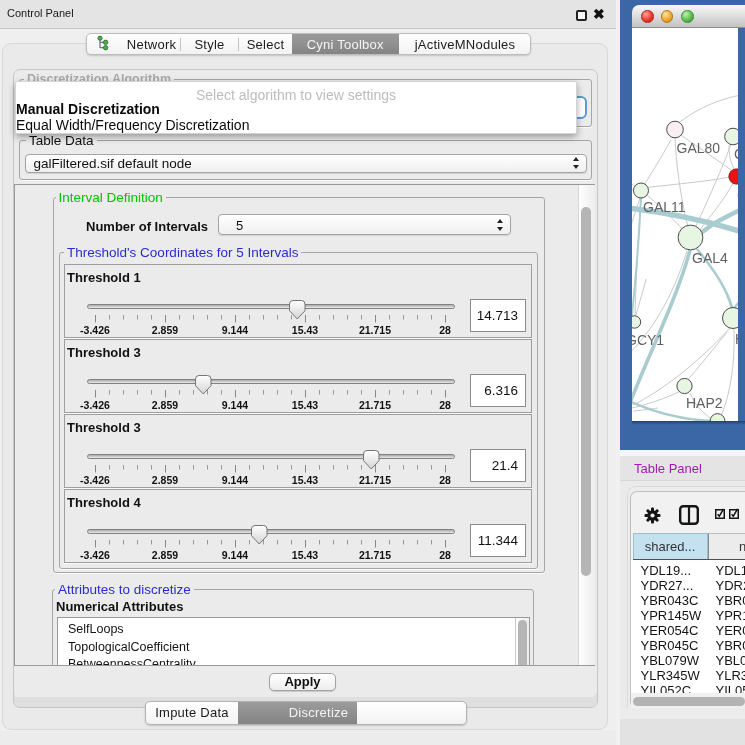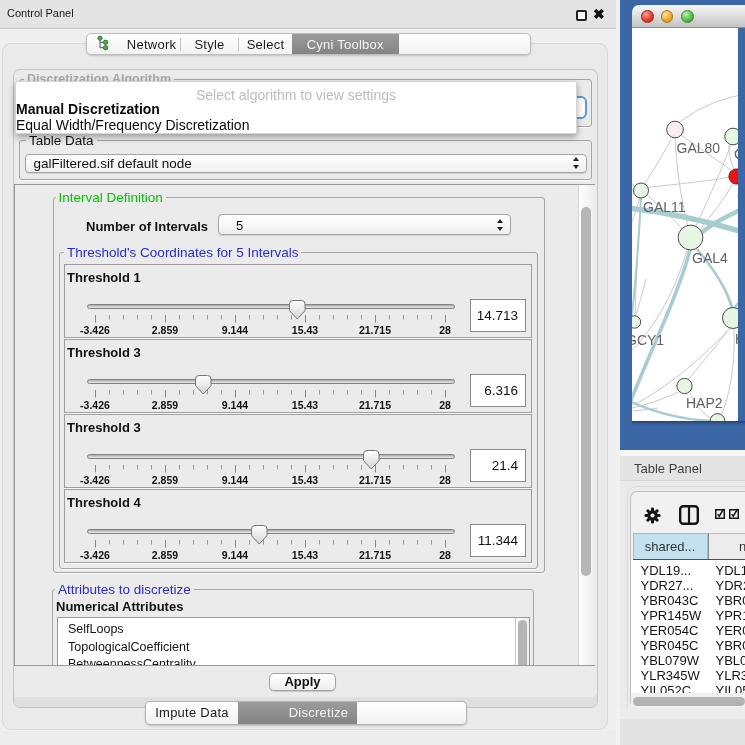--- a/index.html
+++ b/index.html
@@ -39,20 +39,21 @@
 <div style="left:2px;top:43px;width:606px;height:687px;background:#eaeaea;border:1px solid #d8d8d8;border-radius:9px;"></div>
 <div style="left:13px;top:69px;width:584.5px;height:638.5px;background:#ebebeb;border:1px solid #c6c6c6;border-radius:7px;box-shadow:inset 0 -10px 0 #dfdfdf;"></div>
 
 <div style="left:86px;top:33px;width:444.5px;height:21.5px;background:linear-gradient(#ffffff,#f2f2f2);border:1px solid #bdbdbd;border-radius:5px;box-shadow:0 1px 2px rgba(0,0,0,0.18);overflow:hidden;">
  <div class="tseg" style="left:0;width:93px;padding-left:36px;">Network</div>
  <div class="tsep" style="left:93px;"></div>
  <div class="tseg" style="left:94px;width:57px;">Style</div>
  <div class="tsep" style="left:151px;"></div>
  <div class="tseg" style="left:152px;width:53px;">Select</div>
  <div class="tseg darkseg" style="left:205px;width:106.5px;">Cyni Toolbox</div>
+ <div class="tseg" style="left:311.5px;width:133px;">jActiveMNodules</div>
 </div>
 <svg class="abs" style="left:97px;top:35px;" width="13" height="16" viewBox="0 0 13 16">
  <path d="M3,3 L3,13 M3,7.3 L8.3,7.3 M3,12.7 L8.3,12.7" stroke="#6a7480" stroke-width="1.2" fill="none"></path>
  <circle cx="3" cy="3.2" r="2.1" fill="#4fae4a" stroke="#2c7330" stroke-width="0.9"></circle>
  <circle cx="8.6" cy="7.3" r="2.2" fill="#4fae4a" stroke="#2c7330" stroke-width="0.9"></circle>
  <circle cx="8.6" cy="12.7" r="2.2" fill="#4fae4a" stroke="#2c7330" stroke-width="0.9"></circle>
 </svg>
 
 <div class="group" style="left:19px;top:79px;width:573px;height:48px;"></div>
 <div class="gtitle" style="left:24px;top:73px;color:#a9a9a9;font-weight:bold;font-size:12.5px;">Discretization Algorithm</div>
@@ -357,21 +358,21 @@
   </div>
 <div style="left:632px;top:420.5px;width:113px;height:4px;background:linear-gradient(rgba(10,20,40,0.45),rgba(10,20,40,0));"></div>
 <div style="left:632px;top:5px;width:113px;height:22.5px;background:linear-gradient(#f8f8f8,#c3c3c3);border-radius:7px 0 0 0;border-bottom:1px solid #8e8e8e;">
     <div class="tl" style="left:9px;background:radial-gradient(circle at 35% 30%,#ffa79e,#ea3c2e 55%,#b5271c);border:1px solid #a8271e;"></div>
     <div class="tl" style="left:28.5px;background:radial-gradient(circle at 35% 30%,#ffe2a0,#f0a832 55%,#c07d17);border:1px solid #b27d1d;"></div>
     <div class="tl" style="left:49px;background:radial-gradient(circle at 35% 30%,#c4f0b4,#58bf4b 55%,#3a8f2e);border:1px solid #3f8f35;"></div>
 </div>
 
 <div style="left:620px;top:450px;width:125px;height:5.5px;background:#f6f6f6;"></div>
 <div style="left:620px;top:455.5px;width:125px;height:25.5px;background:#e4e4e4;border-bottom:1px solid #d6d6d6;"></div>
-<div style="left:634px;top:461px;font-size:13px;color:#404040;text-align:center;">Table Panel</div>
+<div style="left:634px;top:461px;font-size:13px;color:#a21caf;text-align:center;">Table Panel</div>
 <div style="left:620px;top:481px;width:125px;height:264px;background:#eaeaea;"></div>
 <div style="left:627px;top:486px;width:118px;height:233px;background:#ececec;border-radius:9px 0 0 9px;border:1px solid #dadada;border-right:none;"></div>
 <div style="left:629.5px;top:491px;width:115.5px;height:217px;background:#f1f1f1;border:1px solid #c0c0c0;border-right:none;border-radius:7px 0 0 7px;"></div>
 <svg class="abs" style="left:644px;top:507px;" width="17" height="17" viewBox="0 0 17 17">
 <g fill="#151515">
       <circle cx="8.5" cy="8.5" r="5.2"></circle>
       <rect x="7" y="0.5" width="3" height="16" rx="1"></rect>
       <rect x="0.5" y="7" width="16" height="3" rx="1"></rect>
       <rect x="7" y="0.5" width="3" height="16" rx="1" transform="rotate(45 8.5 8.5)"></rect>
       <rect x="7" y="0.5" width="3" height="16" rx="1" transform="rotate(-45 8.5 8.5)"></rect>

